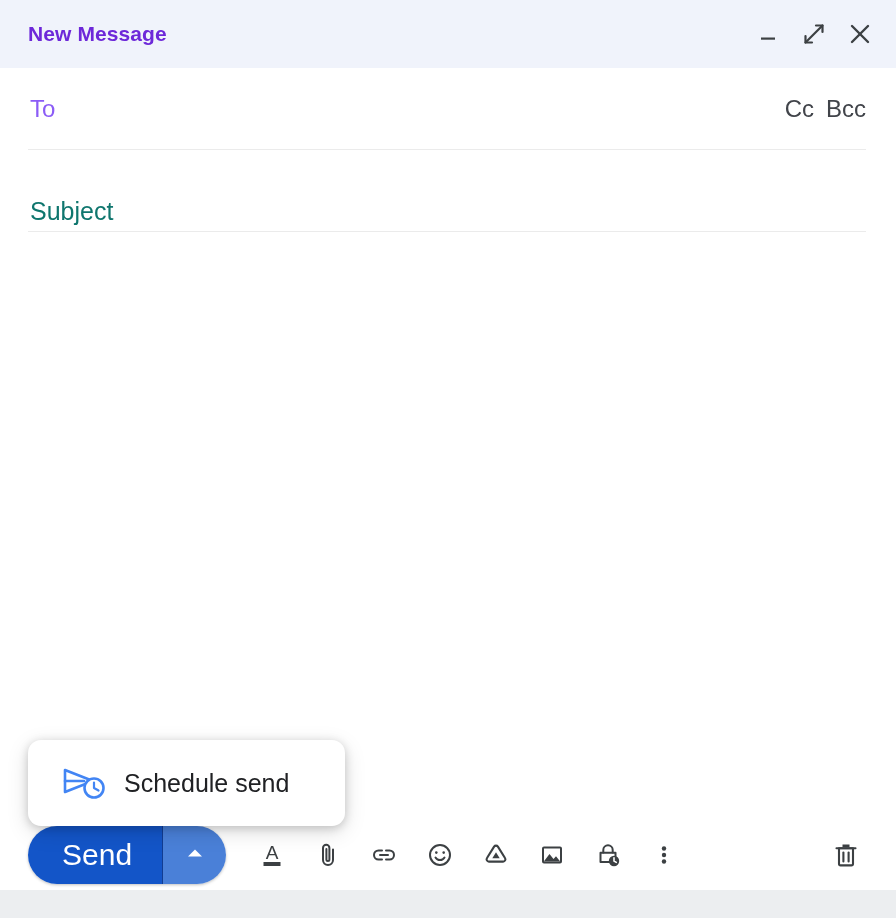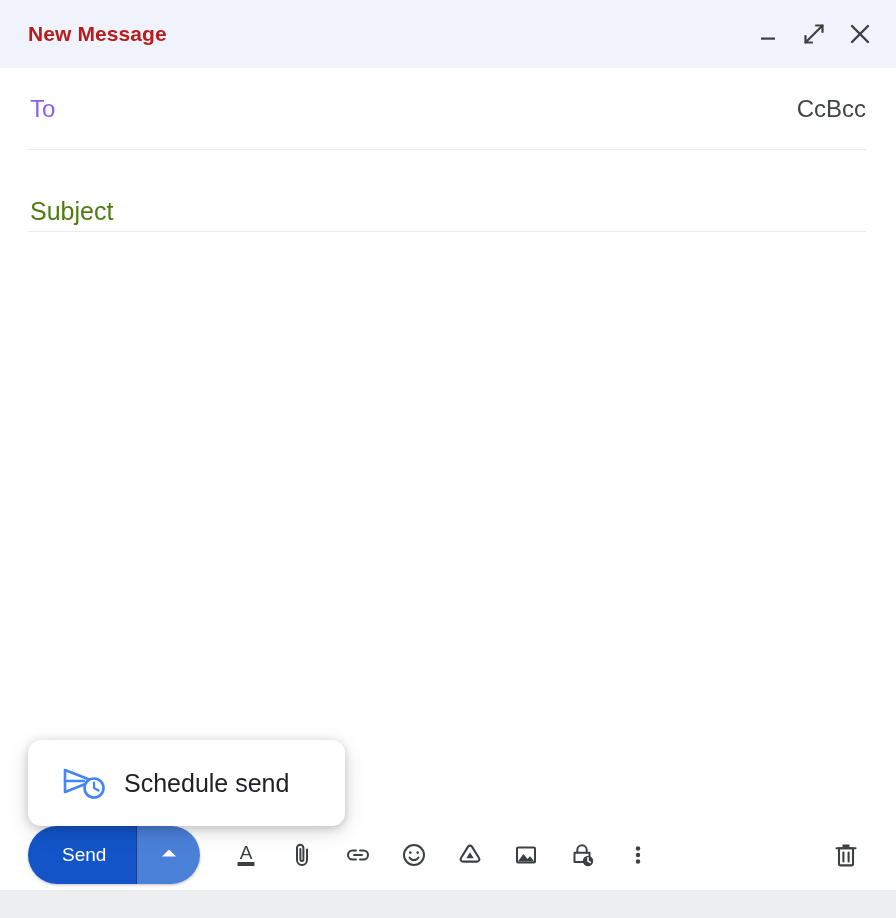--- a/index.html
+++ b/index.html
@@ -31,21 +31,21 @@
     display: flex;
     align-items: center;
     justify-content: space-between;
     padding: 0 16px 0 28px;
     box-sizing: border-box;
     flex: 0 0 auto;
   }
   .compose-title {
     font-size: 21px;
     font-weight: bold;
-    color: #b91c1c;
+    color: #6d28d9;
     letter-spacing: 0.1px;
     white-space: nowrap;
   }
   .header-actions {
     display: flex;
     align-items: center;
     gap: 6px;
   }
   .hdr-btn {
     width: 40px;
@@ -81,28 +81,29 @@
     height: 1px;
     background: #ebebeb;
   }
   .field-label-to {
     font-size: 24px;
     color: #8b5cf6;
     line-height: 1;
   }
   .field-label-subject {
     font-size: 25px;
-    color: #4d7c0f;
+    color: #0f766e;
     line-height: 1;
     margin-top: 41px;
   }
   .ccbcc {
     margin-left: auto;
     display: flex;
     align-items: baseline;
+    gap: 12px;
   }
   .ccbcc span {
     font-size: 24px;
     color: #41444a;
     cursor: pointer;
     line-height: 1;
   }
 
   
   .compose-body {
@@ -175,21 +176,21 @@
     align-items: stretch;
     height: 58px;
     border-radius: 29px;
     overflow: hidden;
     box-shadow: 0 1px 3px rgba(0,0,0,0.25);
     flex: 0 0 auto;
   }
   .send-main {
     background: #1355c8;
     color: #ffffff;
-    font-size: 19px;
+    font-size: 30px;
     display: flex;
     align-items: center;
     justify-content: center;
     padding: 0 30px 0 34px;
     cursor: pointer;
     border: none;
     font-family: inherit;
   }
   .send-arrow {
     background: #4a80d8;

